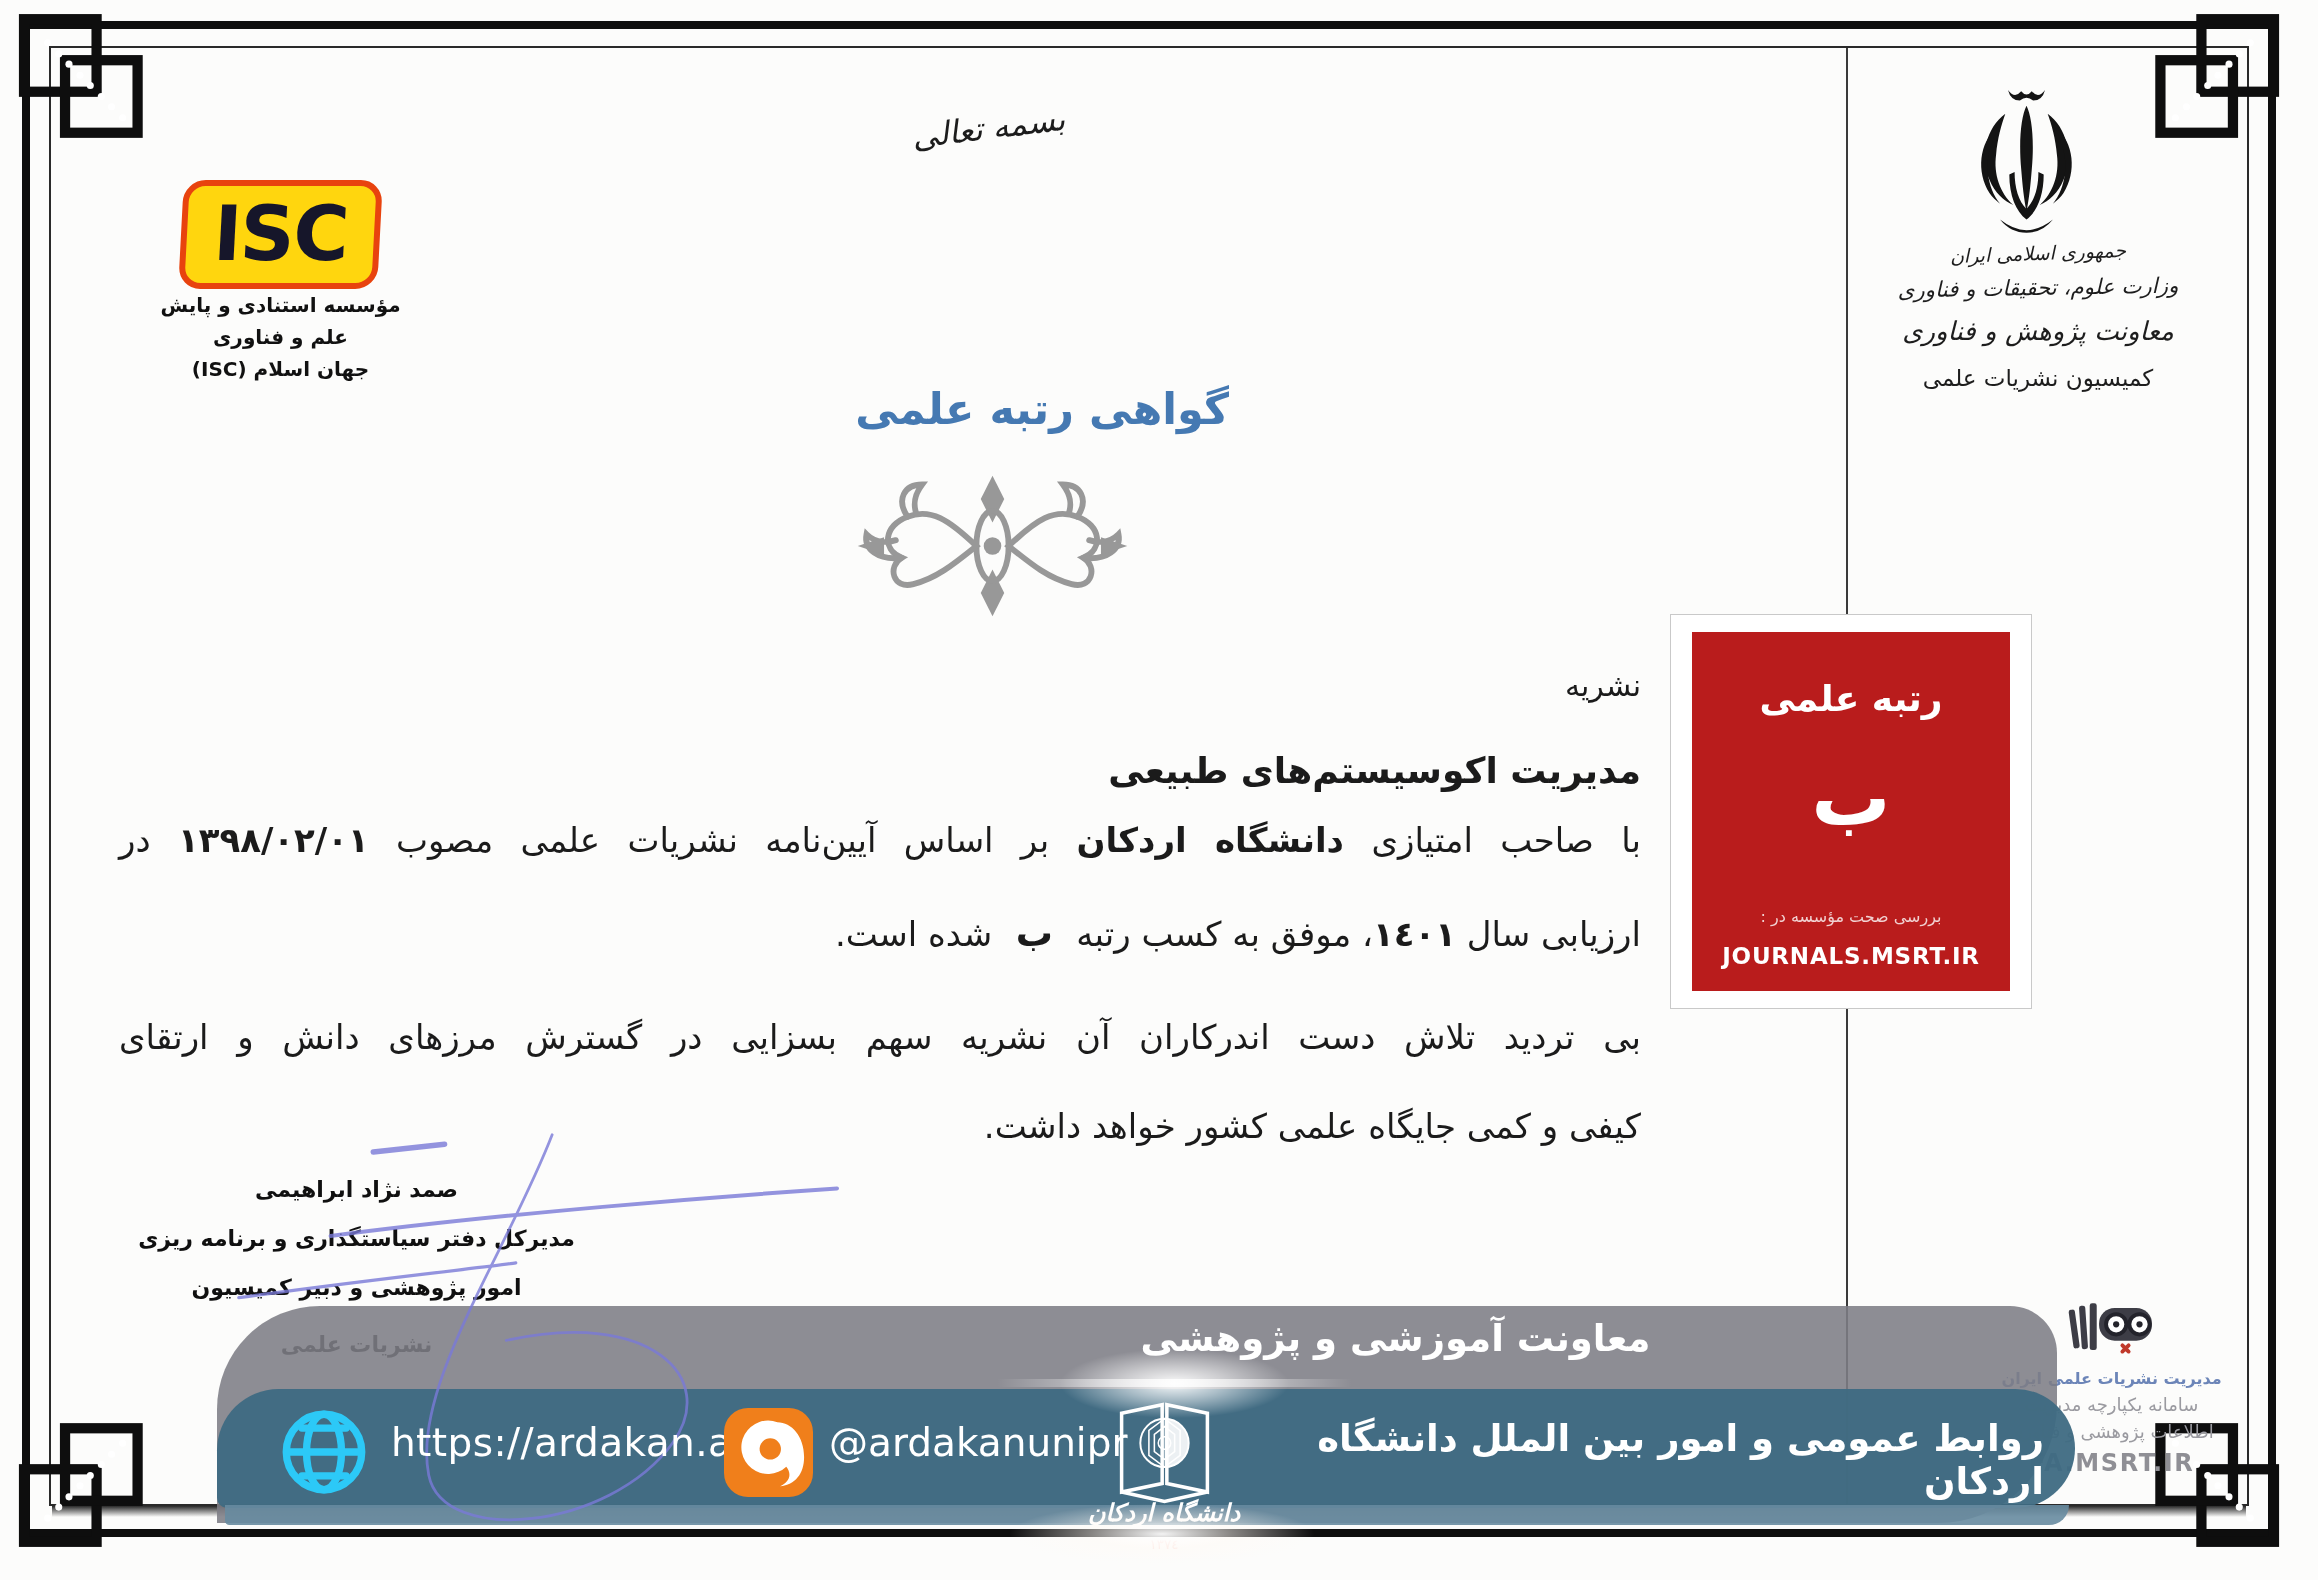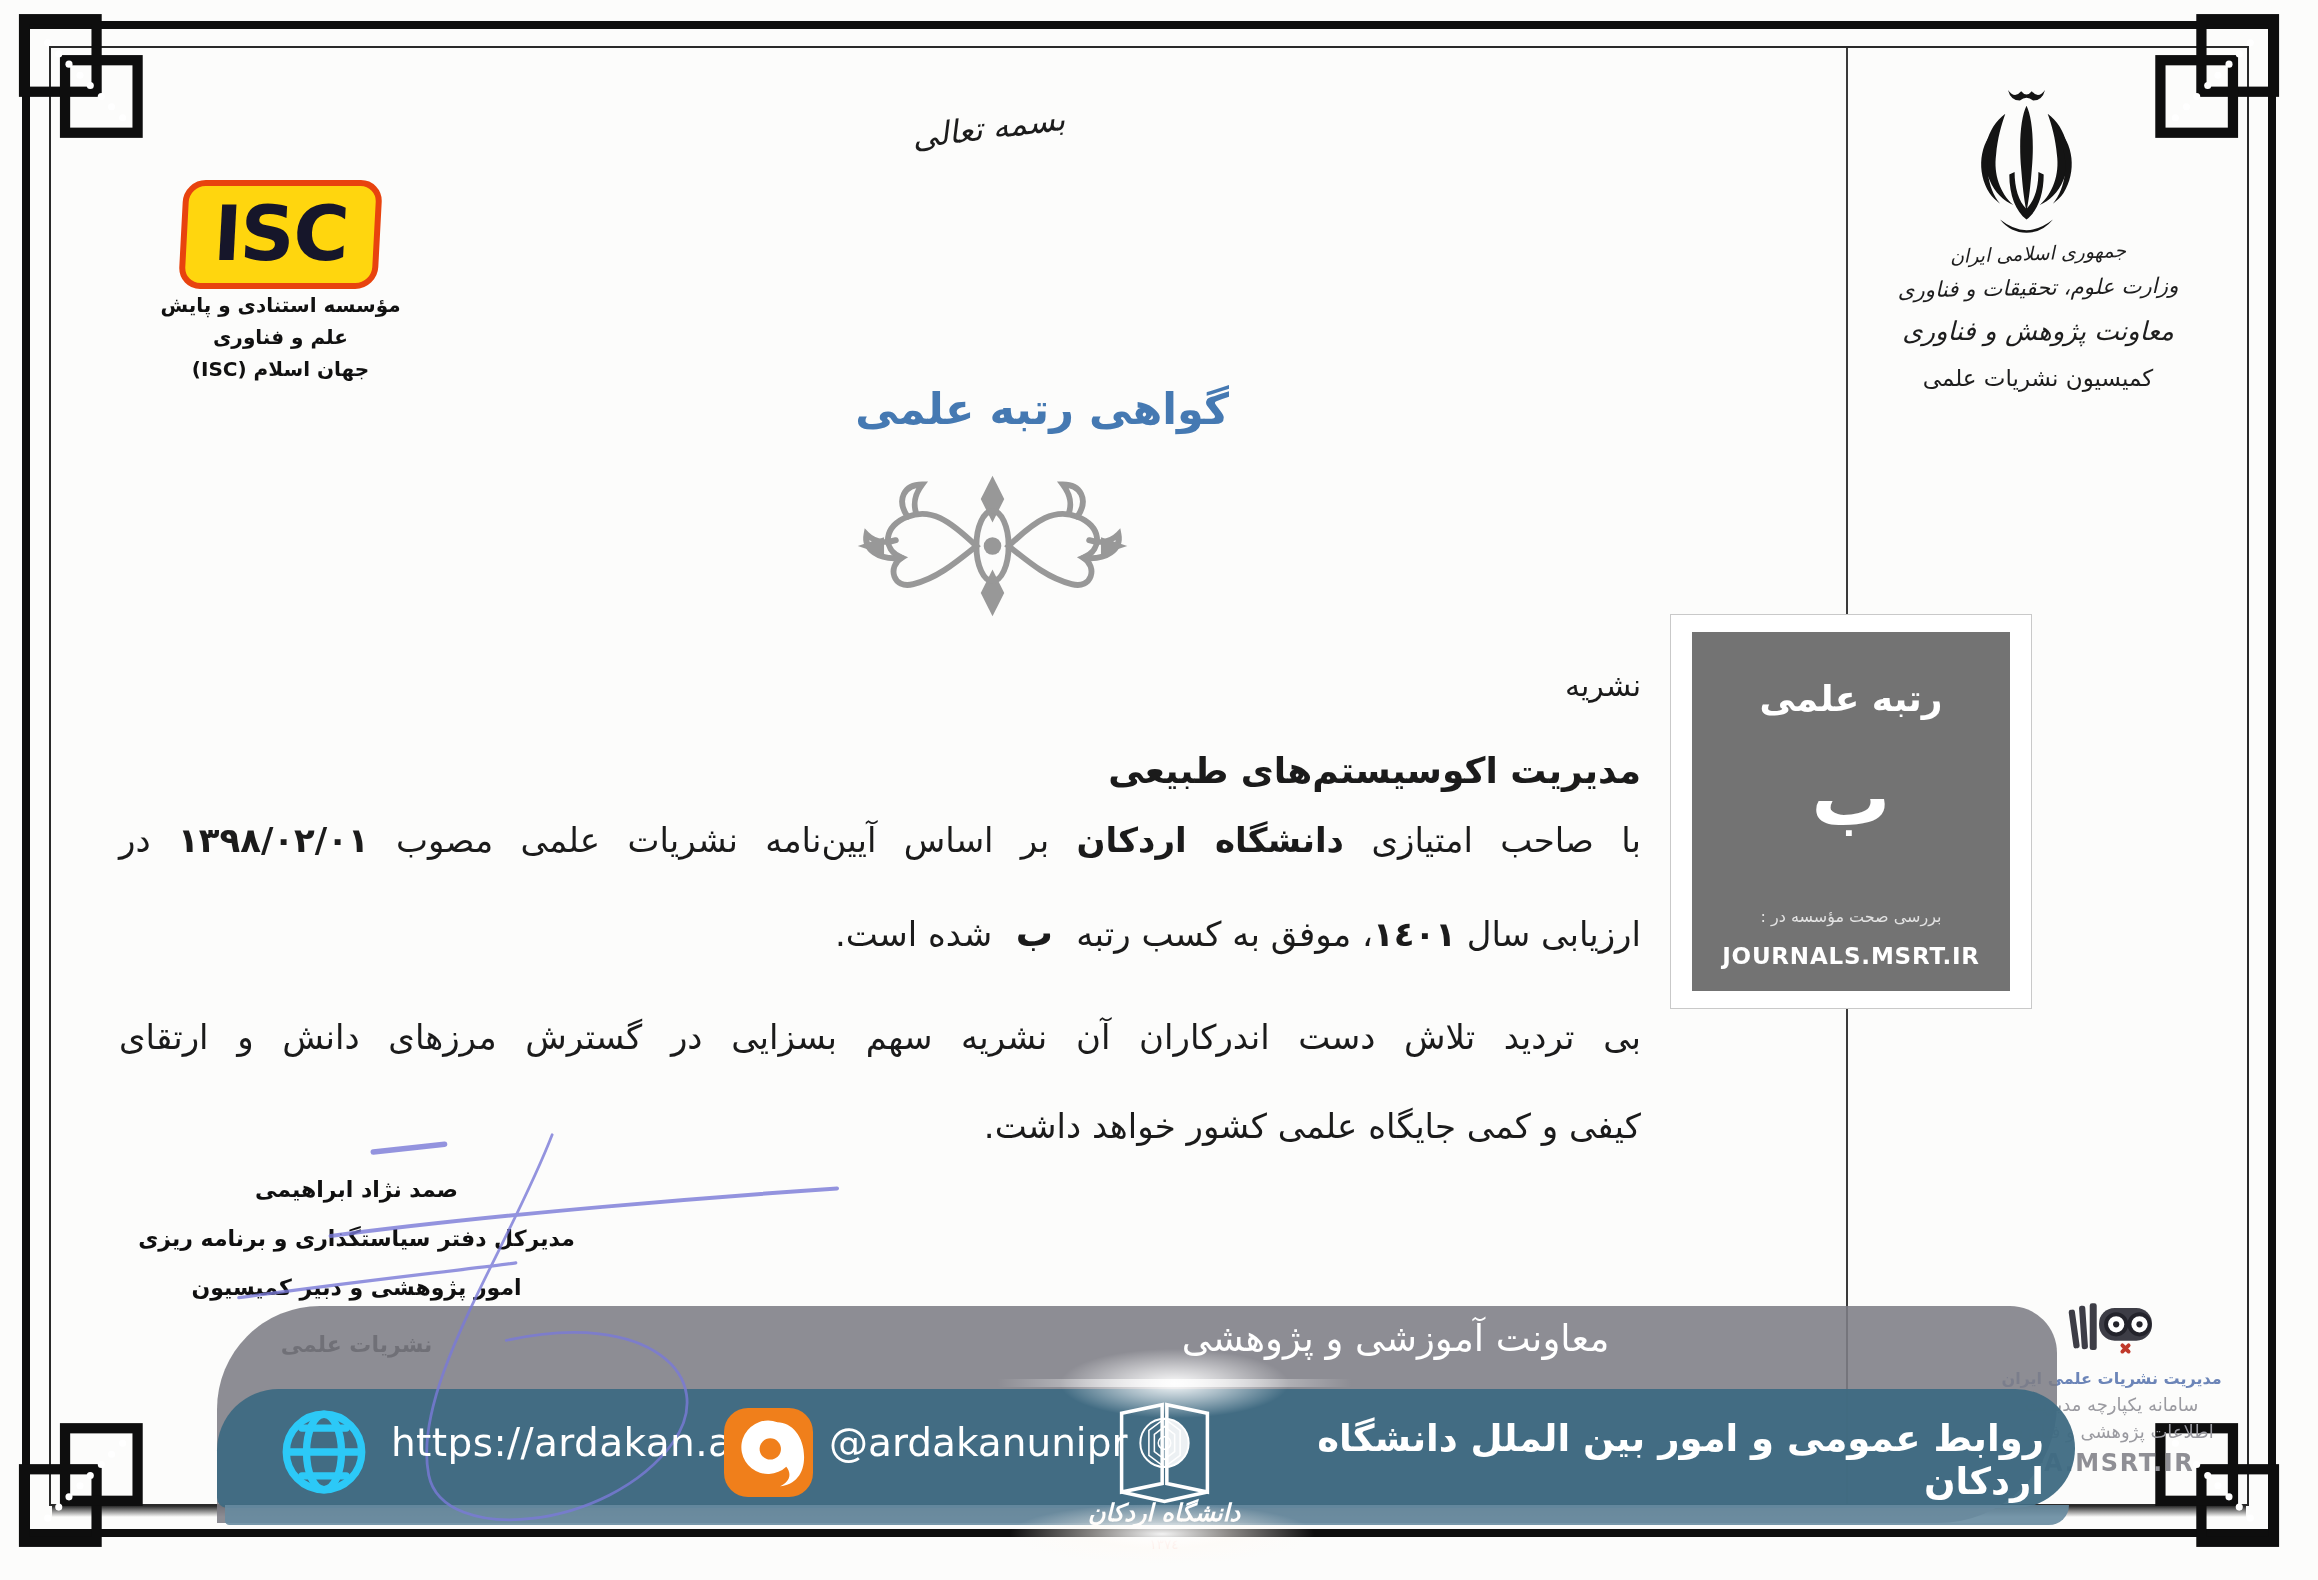--- a/index.html
+++ b/index.html
@@ -36,21 +36,21 @@
   .emblem{position:absolute;left:1960px;top:82px;width:133px;height:164px;z-index:2;}
   .ministry{position:absolute;left:1860px;top:242px;width:356px;text-align:center;direction:rtl;color:#1d1d1d;z-index:2;}
   .ministry .c1{font-size:19px;font-style:italic;transform:rotate(-2deg);}
   .ministry .c2{font-size:21.4px;font-style:italic;margin-top:11px;transform:rotate(-1deg);}
   .ministry .c3{font-size:26px;font-style:italic;margin-top:16px;}
   .ministry .c4{font-size:23px;margin-top:19px;}
 
   
   .badge-box{position:absolute;left:1670px;top:614px;width:362px;height:395px;background:#fff;
     border:1.6px solid #c9c9c9;box-sizing:border-box;z-index:3;}
-  .badge-blue{position:absolute;left:20.6px;top:17.4px;right:20.6px;bottom:17.4px;background:#737373;color:#fff;}
+  .badge-blue{position:absolute;left:20.6px;top:17.4px;right:20.6px;bottom:17.4px;background:#b91c1c;color:#fff;}
   .badge-heading{position:absolute;top:46px;left:0;right:0;text-align:center;direction:rtl;font-size:36px;font-weight:bold;}
   .badge-rank{position:absolute;top:119px;left:0;right:0;text-align:center;font-size:79px;font-weight:bold;line-height:1.2;}
   .badge-verify{position:absolute;bottom:65px;left:0;right:0;text-align:center;direction:rtl;font-size:16px;color:rgba(255,255,255,.8);}
   .badge-url{position:absolute;bottom:22px;left:0;right:0;text-align:center;font-size:23px;font-weight:bold;letter-spacing:0.8px;}
 
   
   .body-text{position:absolute;left:119px;width:1522px;direction:rtl;color:#1b1b1b;z-index:2;}
   .journal-label{top:668px;font-size:30px;}
   .journal-name{top:750px;font-size:36px;font-weight:bold;}
   .bline{font-size:34px;line-height:1.35;}
@@ -74,21 +74,21 @@
   .wm{position:absolute;left:1977px;top:1294px;width:269px;text-align:center;direction:rtl;z-index:3;}
   .wm-logo{width:95px;height:70px;}
   .wm-l1{font-size:16px;font-weight:bold;color:#6c85b8;margin-top:1.6px;}
   .wm-l2{font-size:18px;color:#9a9aa0;line-height:1.5;margin-top:3.2px;}
   .wm-url{font-size:24px;font-weight:bold;color:#8f8f95;letter-spacing:1.6px;margin-top:4.7px;direction:ltr;}
 
   
   .band-gray{position:absolute;left:217px;top:1306px;width:1840px;height:217px;z-index:5;
     background:rgba(125,125,133,.88);border-radius:103px 47px 119px 0;}
   .band-gray-label{position:absolute;left:704px;top:11px;width:949px;text-align:center;direction:rtl;
-    color:#fff;font-size:37px;font-weight:normal;}
+    color:#fff;font-size:37px;font-weight:bold;}
   .band-teal{position:absolute;left:217px;top:1389px;width:1858px;height:119px;z-index:5;
     background:rgba(62,106,130,.95);border-radius:119px 115px 115px 20px;}
   .band-teal-strip{position:absolute;left:225px;top:1505px;width:1844px;height:20px;z-index:5;
     background:rgba(103,139,160,.9);border-radius:0 0 111px 24px;}
   .foot-item{position:absolute;z-index:6;color:#fff;}
   .globe{left:278px;top:1406px;width:92px;height:92px;}
   .site-url{left:391px;top:1420px;font-size:39px;letter-spacing:0.4px;}
   .eitaa{left:724px;top:1408px;width:89px;height:89px;}
   .handle{left:829px;top:1420px;font-size:39px;}
   .bookmark{left:1106px;top:1392px;width:117px;height:119px;}

